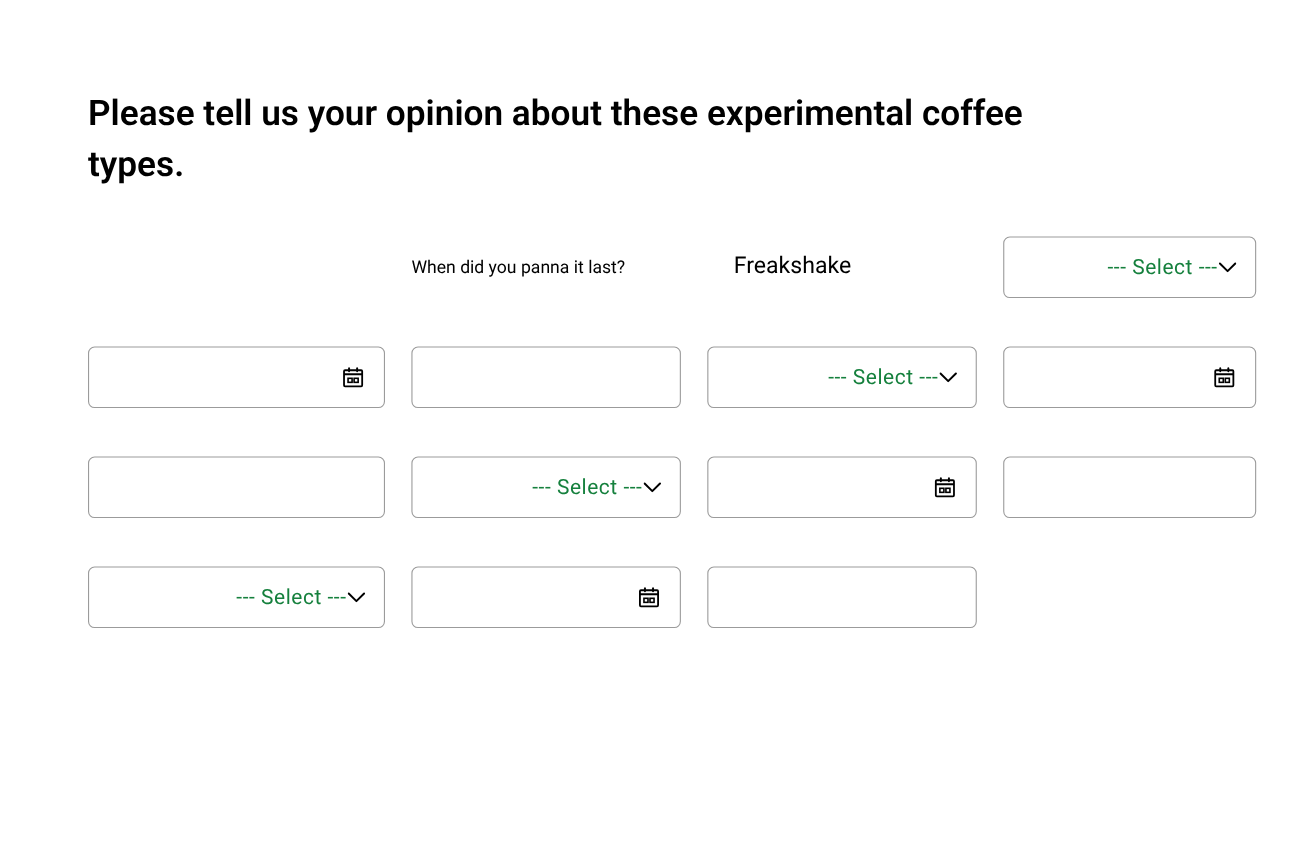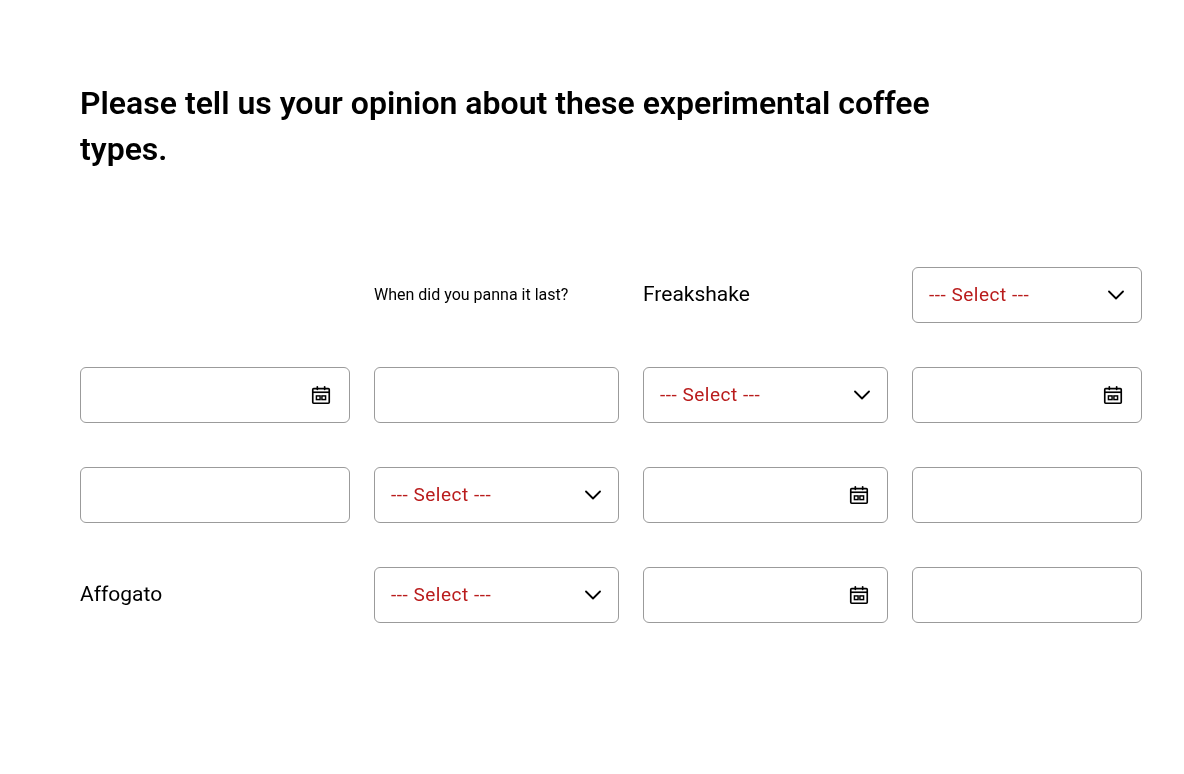--- a/index.html
+++ b/index.html
@@ -13,21 +13,21 @@
       color: #000;
       width: 1184px;
       height: 774px;
       padding: 80px;
       border-radius: 20px;
     }
     .heading {
       font-size: 32px;
       font-weight: 600;
       line-height: 1.45;
-      margin-bottom: 72px;
+      margin-bottom: 20px;
       max-width: 880px;
     }
     .grid {
       display: grid;
       grid-template-columns: 270px 245px 245px 230px;
       column-gap: 24px;
       align-items: center;
     }
     .row-label {
       font-size: 21px;
@@ -37,37 +37,38 @@
     .cell {
       padding-top: 22px;
       padding-bottom: 22px;
       display: flex;
       align-items: center;
     }
     .row-label-cell {
       padding-top: 22px;
       padding-bottom: 22px;
       display: flex;
+      margin-left: 24px;
     }
     .control {
       width: 100%;
       height: 56px;
       border: 1px solid #9b9b9b;
       border-radius: 6px;
       background: #fff;
       display: flex;
       align-items: center;
       padding: 0 16px;
       font-size: 19px;
       position: relative;
     }
     .select-text {
       flex: 1;
-      text-align: left;
-      color: #b91c1c;
+      text-align: right;
+      color: #15803d;
       letter-spacing: 0.5px;
     }
     .chevron {
       width: 18px;
       height: 18px;
       flex-shrink: 0;
       display: flex;
       align-items: center;
       justify-content: center;
     }
@@ -184,23 +185,20 @@
           <rect x="7" y="13" width="4" height="4" stroke="#000" stroke-width="1.6"></rect>
           <rect x="13" y="13" width="4" height="4" stroke="#000" stroke-width="1.6"></rect>
         </svg>
       </span>
     </div>
   </div>
   <div class="cell">
     <div class="control text-control"></div>
   </div>
 
-  <div class="row-label-cell">
-    <span class="row-label">Affogato</span>
-  </div>
   <div class="cell">
     <div class="control">
       <span class="select-text">---  Select  ---</span>
       <span class="chevron">
         <svg viewBox="0 0 16 10" fill="none">
             <path d="M1 1.5 L8 8.5 L15 1.5" stroke="#000" stroke-width="1.8" stroke-linecap="round" stroke-linejoin="round"></path>
           </svg>
       </span>
     </div>
   </div>

